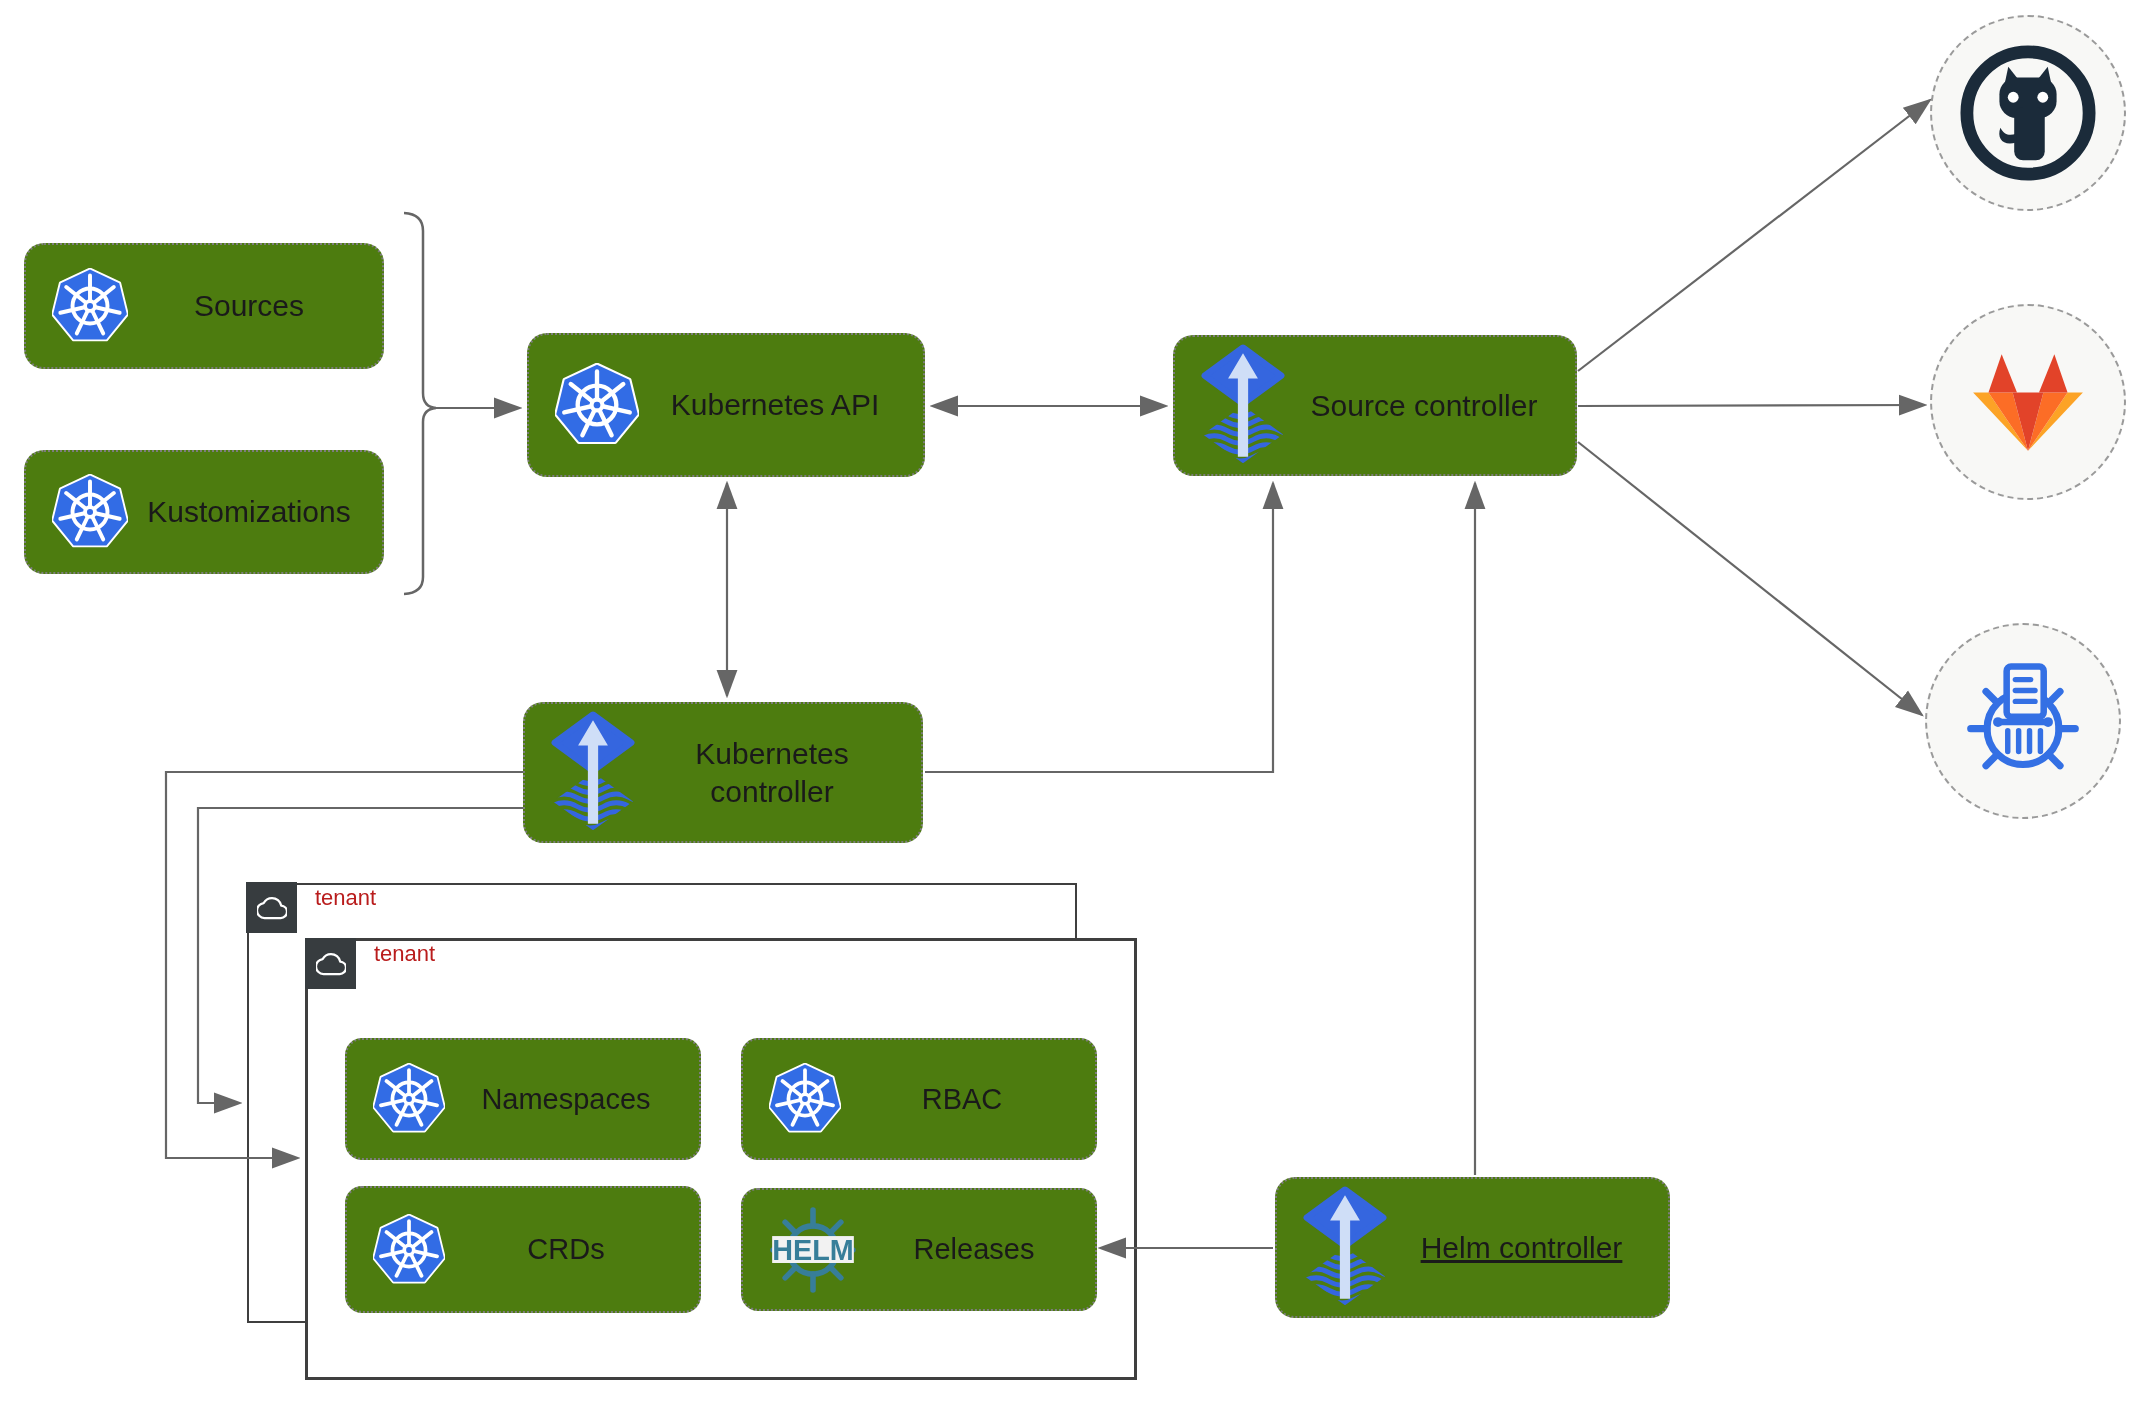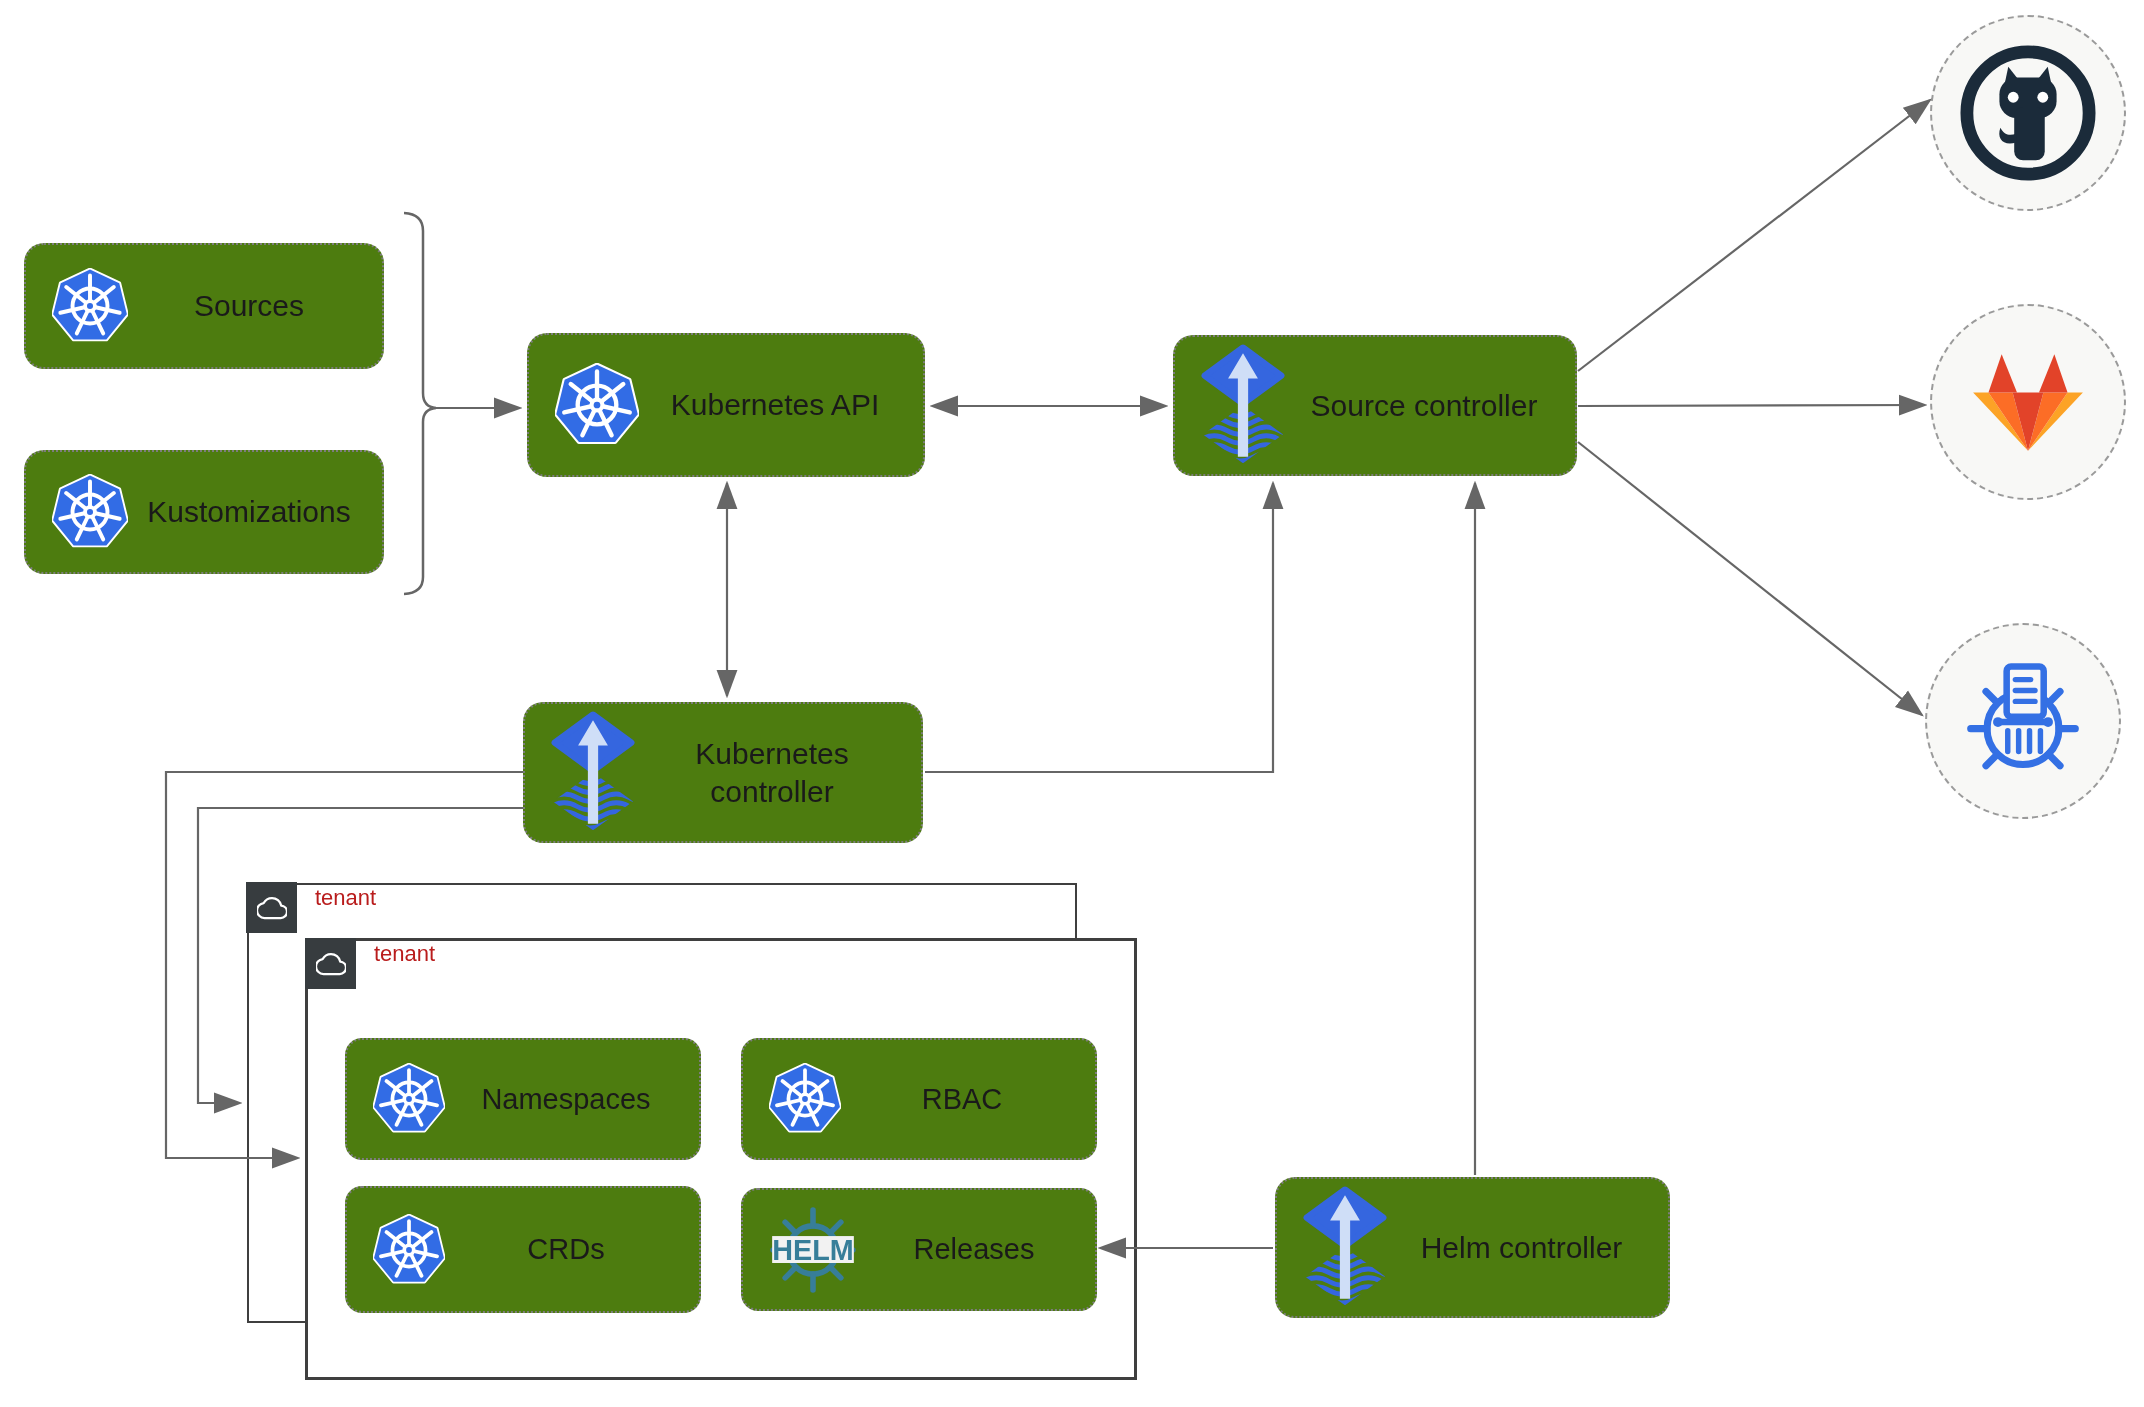--- a/index.html
+++ b/index.html
@@ -153,21 +153,21 @@
     <svg class="nicon" width="84" height="123" viewBox="0 0 90 132">
         <use href="#sym-flux"></use>
       </svg>
     <div class="nlabel" style="max-width:220px;margin:0 auto;">Kubernetes controller</div>
   </div>
 
   <div class="node" style="left:1275px;top:1177px;width:395px;height:141px;">
     <svg class="nicon" width="84" height="123" viewBox="0 0 90 132">
         <use href="#sym-flux"></use>
       </svg>
-    <div class="nlabel" style="max-width:220px;margin:8px auto;">Helm controller</div>
+    <div class="nlabel" style="max-width:220px;margin:8px auto;text-decoration:underline;">Helm controller</div>
   </div>
 
   <div class="tenant" style="left:247px;top:883px;width:830px;height:440px;border-width:2.5px;">
     <div class="tab">
       <svg width="34" height="30" viewBox="0 0 24 24">
           <use href="#sym-cloud"></use>
         </svg>
     </div>
     <span class="tlabel">tenant</span>
   </div>

